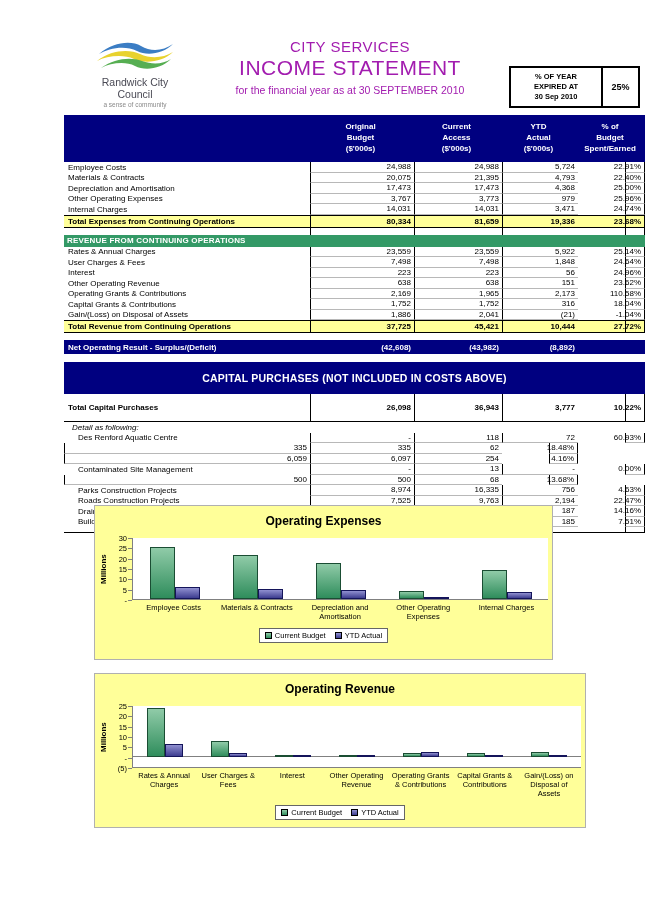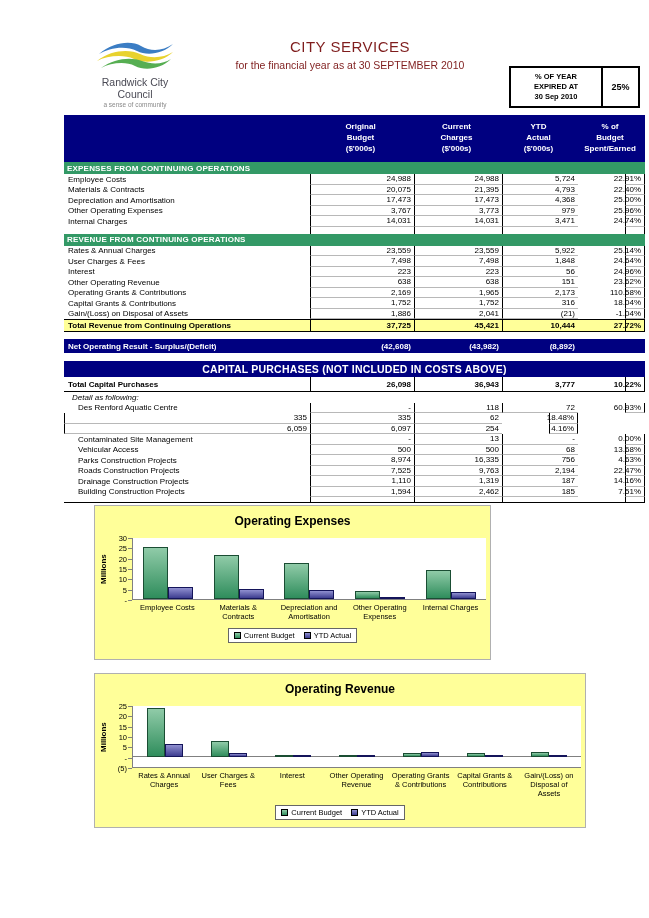--- a/index.html
+++ b/index.html
@@ -5,21 +5,21 @@
   * { margin:0; padding:0; box-sizing:border-box; }
   body { background:#e8e8e8; font-family:"Liberation Sans", sans-serif; }
   .page { position:relative; width:649px; height:918px; background:#ffffff; overflow:hidden; margin:0 auto; }
 
   
   .hdr { position:relative; height:115px; }
   .logo { position:absolute; left:64px; top:38px; width:142px; text-align:center; }
   .logo svg { display:block; margin:0 auto; }
   .logo-name { font-size:10.5px; color:#4a4a55; line-height:1.15; white-space:pre-line; }
   .logo-tag { font-size:6.5px; color:#8a8a8a; margin-top:1px; }
-  .title-block { position:absolute; left:190px; top:38px; width:320px; text-align:center; color:#7f1d1d; }
+  .title-block { position:absolute; left:190px; top:38px; width:320px; text-align:center; color:#a21caf; }
   .t1 { font-size:15px; letter-spacing:.5px; }
   .t2 { font-size:21px; letter-spacing:.5px; margin-top:1px; }
   .t3 { font-size:10.5px; margin-top:4px; }
   .exp-box { position:absolute; left:509px; top:66px; width:131px; height:42px; border:2px solid #000; display:flex; background:#fff; }
   .exp-label { width:92px; border-right:2px solid #000; font-size:7.5px; font-weight:bold; text-align:center; display:flex; align-items:center; justify-content:center; white-space:pre-line; line-height:1.35; }
   .exp-value { flex:1; display:flex; align-items:center; justify-content:center; font-size:9px; font-weight:bold;border-radius:14px; }
 
   
   .fin { position:absolute; left:64px; top:115px; width:581px; font-size:8px; color:#000; }
   .trow { display:grid; grid-template-columns:246px 104px 88px 76px 67px; align-items:stretch; }
@@ -30,28 +30,28 @@
   .thead { background:#000080; color:#fff; height:47px; }
   .thead .cell.num { border-left:none; border-right:none; justify-content:center; text-align:center; font-weight:bold; white-space:pre-line; line-height:1.35; }
   .sect { background:#339966; color:#fff; font-weight:bold; height:12px; display:flex; align-items:center; padding-left:3px; letter-spacing:.2px; }
   .drow { height:10.5px; }
   .drow .cell.num { border-bottom:1px solid #b8b8b8; }
   .trow.total { background:#ffff99; font-weight:bold; height:13px; border-top:1.5px solid #000; border-bottom:1.5px solid #000; }
   .trow.gap { height:7px; }
   .trow.endr { height:6px; border-bottom:1px solid #000; }
   .netrow { background:#000080; color:#fff; font-weight:bold; height:14px; margin-top:7px; }
   .netrow .cell.num { border:none; }
-  .banner { background:#000080; color:#fff; font-weight:bold; font-size:10.5px; text-align:center; height:16px; display:flex; align-items:center; justify-content:center; margin-top:8px; letter-spacing:.2px; }
+  .banner { background:#000080; color:#fff; font-weight:bold; font-size:10.5px; text-align:center; height:32px; display:flex; align-items:center; justify-content:center; margin-top:8px; letter-spacing:.2px; }
   .boldlab { font-weight:bold; }
   .detail-label { font-weight:normal; font-style:italic; height:10.5px; display:flex; align-items:center; padding-left:8px; }
   .indent .cell.lab { padding-left:14px; }
 
   
   .chart-card { position:absolute; left:94px; background:#ffff99; border:1px solid #b0b0b0; padding:6px 4px 4px 4px; }
-  #chart-0 { top:505px; width:397px; height:155px; }
+  #chart-0 { top:505px; width:459px; height:155px; }
   #chart-1 { top:673px; width:492px; height:155px; }
   .c-title { text-align:center; font-weight:bold; font-size:12px; color:#000; margin:2px 0 10px 0; }
   .plot-wrap { display:flex; align-items:flex-start; }
   .ylab { width:11px; font-size:8px; font-weight:bold; writing-mode:vertical-rl; transform:rotate(180deg); text-align:center; }
   .ticks { position:relative; width:22px; font-size:7.5px; }
   .tick-label { position:absolute; right:5px; white-space:nowrap; }
   .tick-mark { position:absolute; right:0; width:4px; height:1px; background:#808080; }
   .plot { position:relative; flex:1; background:#ffffff; border-left:1px solid #808080; border-bottom:1px solid #808080; display:flex; }
   .zero-line { position:absolute; left:0; right:0; height:1px; background:#808080; }
   .group { position:relative; flex:1; height:100%; }
@@ -74,48 +74,48 @@
         <path d="M6,16 C20,4 38,2 48,8 C58,14 70,13 80,6 C70,16 54,18 44,13 C32,7 16,10 6,16 Z" fill="#3b7dc4"></path>
         <path d="M4,23 C18,12 36,11 47,16 C58,21 70,20 80,14 C70,24 52,26 41,21 C30,16 14,18 4,23 Z" fill="#e8d22e"></path>
         <path d="M8,30 C22,20 38,19 49,23 C60,27 70,26 78,21 C68,31 52,33 42,28 C32,23 18,25 8,30 Z" fill="#56ae52"></path>
       </svg>
       <div class="logo-name">Randwick City
 Council</div>
       <div class="logo-tag">a sense of community</div>
     </div>
     <div class="title-block">
       <div class="t1">CITY SERVICES</div>
+      <div class="t2">INCOME STATEMENT</div>
       <div class="t3">for the financial year as at 30 SEPTEMBER 2010</div>
     </div>
     <div class="exp-box">
       <div class="exp-label">% OF YEAR
 EXPIRED AT
 30 Sep 2010</div>
       <div class="exp-value">25%</div>
     </div>
   </div>
 
   <div class="fin" id="fin-table">
     <div class="trow thead">
       <div class="cell lab"></div>
       <div class="cell num">Original
 Budget
 ($'000s)</div>
       <div class="cell num">Current
-Charges
+Access
 ($'000s)</div>
       <div class="cell num">YTD
 Actual
 ($'000s)</div>
       <div class="cell num">% of
 Budget
 Spent/Earned</div>
     </div>
     <div id="fin-body">
-        <div class="sect">EXPENSES FROM CONTINUING OPERATIONS</div>
         <div class="trow drow">
           <div class="cell lab">Employee Costs</div>
           <div class="cell num">24,988</div>
           <div class="cell num">24,988</div>
           <div class="cell num">5,724</div>
           <div class="cell num last">22.91%</div>
         </div>
         <div class="trow drow">
           <div class="cell lab">Materials &amp; Contracts</div>
           <div class="cell num">20,075</div>
@@ -136,20 +136,27 @@
           <div class="cell num">3,773</div>
           <div class="cell num">979</div>
           <div class="cell num last">25.96%</div>
         </div>
         <div class="trow drow">
           <div class="cell lab">Internal Charges</div>
           <div class="cell num">14,031</div>
           <div class="cell num">14,031</div>
           <div class="cell num">3,471</div>
           <div class="cell num last">24.74%</div>
+        </div>
+        <div class="trow total">
+          <div class="cell lab">Total Expenses from Continuing Operations</div>
+          <div class="cell num">80,334</div>
+          <div class="cell num">81,659</div>
+          <div class="cell num">19,336</div>
+          <div class="cell num last">23.68%</div>
         </div>
         <div class="trow gap">
           <div class="cell lab"></div>
           <div class="cell num"></div>
           <div class="cell num"></div>
           <div class="cell num"></div>
           <div class="cell num last"></div>
         </div>
         <div class="sect">REVENUE FROM CONTINUING OPERATIONS</div>
         <div class="trow drow">
@@ -209,21 +216,21 @@
           <div class="cell num last">27.72%</div>
         </div>
         <div class="trow netrow">
           <div class="cell lab boldlab">Net Operating Result - Surplus/(Deficit)</div>
           <div class="cell num">(42,608)</div>
           <div class="cell num">(43,982)</div>
           <div class="cell num">(8,892)</div>
           <div class="cell num last"></div>
         </div>
         <div class="banner">CAPITAL PURCHASES (NOT INCLUDED IN COSTS ABOVE)</div>
-        <div class="trow total-cap" style="height: 15px; font-weight: bold; border-bottom: 1px solid rgb(0, 0, 0);">
+        <div class="trow total-cap" style="height: 28px; font-weight: bold; border-bottom: 1px solid rgb(0, 0, 0);">
           <div class="cell lab boldlab">Total Capital Purchases</div>
           <div class="cell num">26,098</div>
           <div class="cell num">36,943</div>
           <div class="cell num">3,777</div>
           <div class="cell num last">10.22%</div>
         </div>
         <div class="detail-label">Detail as following:</div>
         <div class="trow drow indent">
           <div class="cell lab">Des Renford Aquatic Centre</div>
           <div class="cell num">-</div>
@@ -244,21 +251,20 @@
           <div class="cell num last">4.16%</div>
         </div>
         <div class="trow drow indent">
           <div class="cell lab">Contaminated Site Management</div>
           <div class="cell num">-</div>
           <div class="cell num">13</div>
           <div class="cell num">-</div>
           <div class="cell num last">0.00%</div>
         </div>
         <div class="trow drow indent">
-          <div class="cell lab">Vehicular Access</div>
           <div class="cell num">500</div>
           <div class="cell num">500</div>
           <div class="cell num">68</div>
           <div class="cell num last">13.68%</div>
         </div>
         <div class="trow drow indent">
           <div class="cell lab">Parks Construction Projects</div>
           <div class="cell num">8,974</div>
           <div class="cell num">16,335</div>
           <div class="cell num">756</div>

